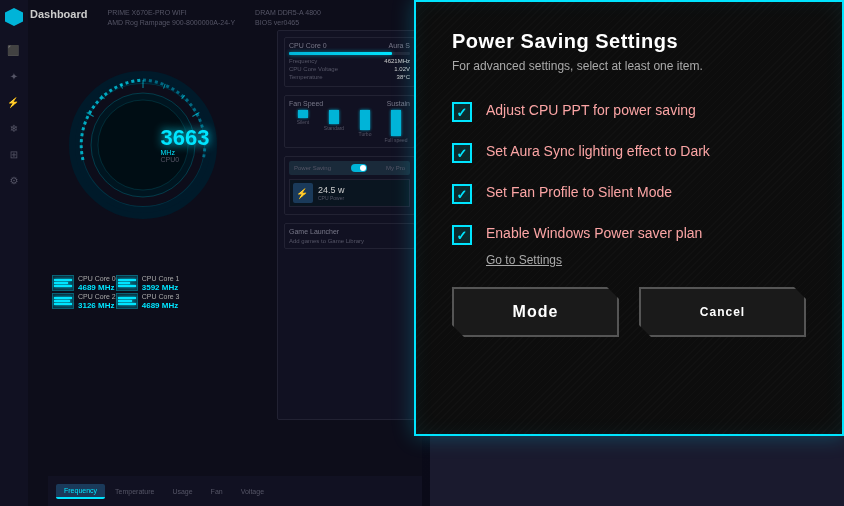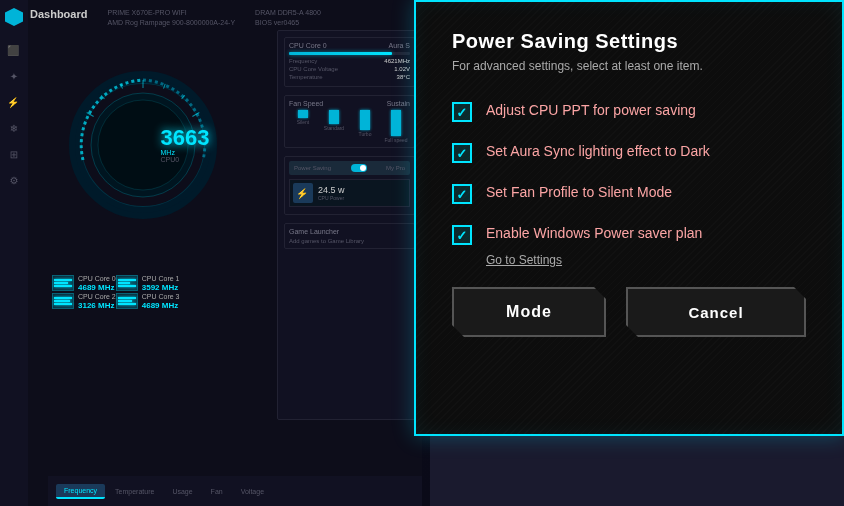--- a/index.html
+++ b/index.html
@@ -398,25 +398,25 @@
       border: 2px solid #555;
       color: #ffffff;
       font-size: 16px;
       font-weight: bold;
       cursor: pointer;
       clip-path: polygon(0 0, calc(100% - 12px) 0, 100% 12px, 100% 100%, 12px 100%, 0 calc(100% - 12px));
       letter-spacing: 1px;
     }
     .btn-cancel {
       flex: 1;
-      padding: 14px 13px;
+      padding: 14px 0;
       background: #1a1a1a;
       border: 2px solid #555;
       color: #ffffff;
-      font-size: 15px;
+      font-size: 12px;
       font-weight: bold;
       cursor: pointer;
       clip-path: polygon(0 0, calc(100% - 12px) 0, 100% 12px, 100% 100%, 12px 100%, 0 calc(100% - 12px));
       letter-spacing: 1px;
     }
   </style>
 </head>
 <body>
 
 <div class="dashboard-bg">

